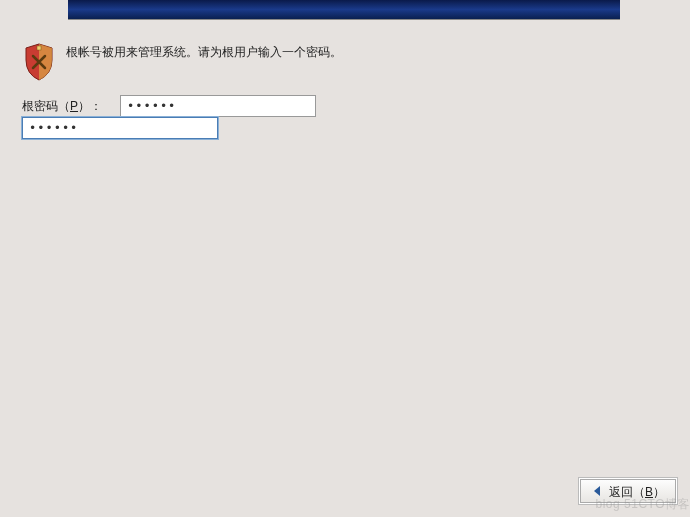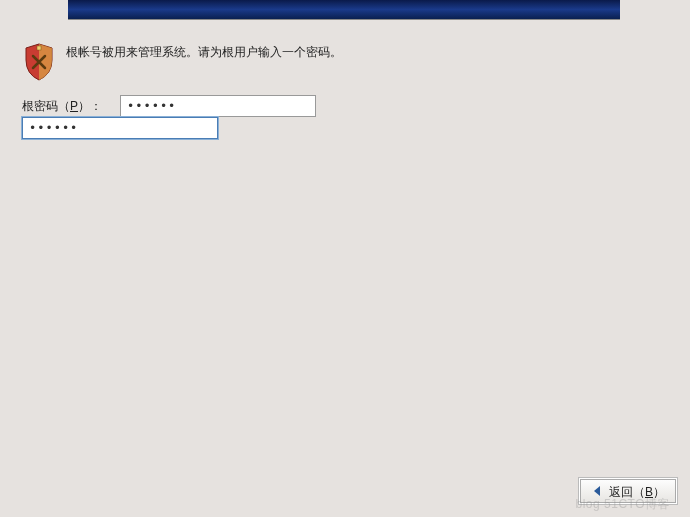--- a/index.html
+++ b/index.html
@@ -99,21 +99,21 @@
       font-size: 12px;
       color: #222;
       cursor: pointer;
       justify-content: center;
     }
     .btn svg { width: 14px; height: 14px; flex-shrink: 0; }
     .btn .u { text-decoration: underline; }
     .watermark {
       position: absolute;
       bottom: 4px;
-      right: 20px;
+      right: 0;
       font-size: 12px;
       color: rgba(140,140,140,0.35);
       pointer-events: none;
       letter-spacing: 0.5px;
     }
   </style>
 </head>
 <body>
 
 <div class="header-banner"></div>

